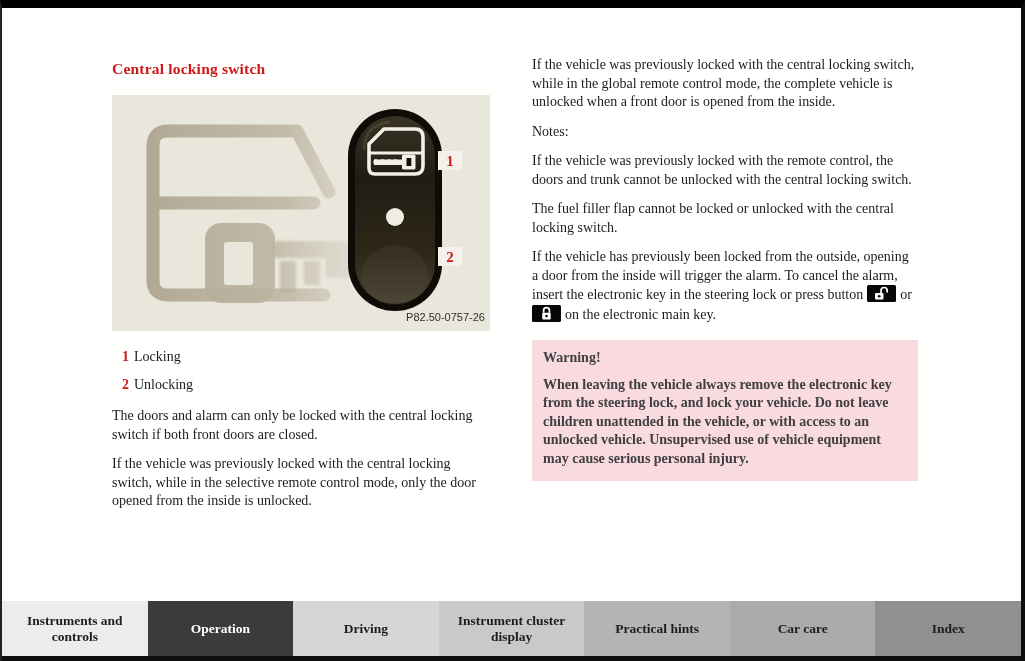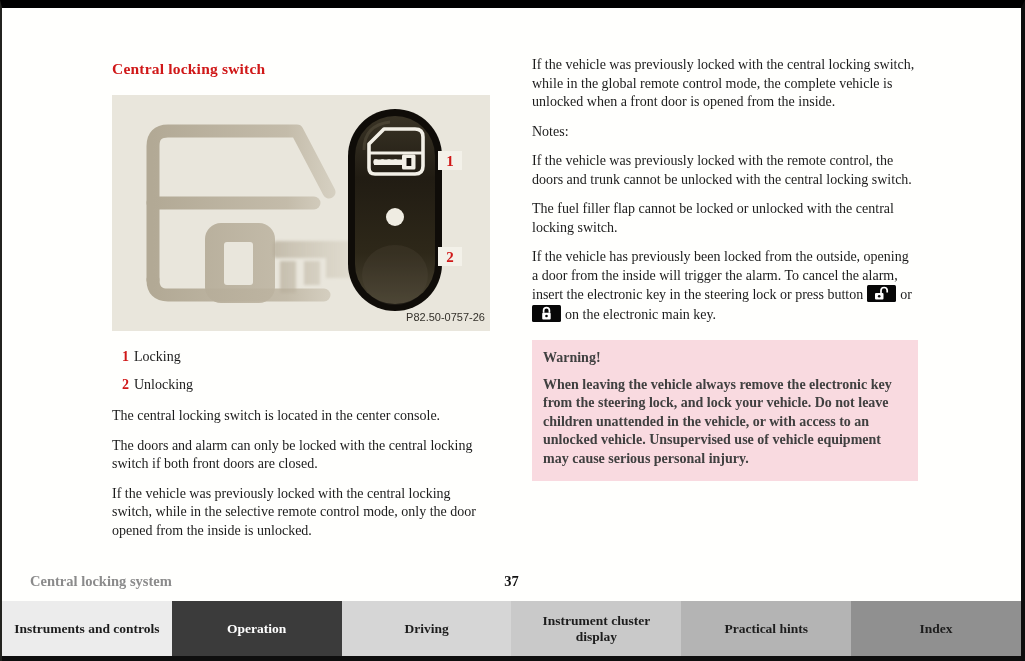--- a/index.html
+++ b/index.html
@@ -133,21 +133,20 @@
       <div class="legend-item">
         <span class="rednum" style="color: rgb(208, 24, 24);">1</span>
         <span>Locking</span>
       </div>
       <div class="legend-item">
         <span class="rednum" style="color: rgb(208, 24, 24);">2</span>
         <span>Unlocking</span>
       </div>
     </div>
 
-    <p class="body">The central locking switch is located in the center console.</p>
     <p class="body">The doors and alarm can only be locked with the central locking switch if both front doors are closed.</p>
     <p class="body">If the vehicle was previously locked with the central locking switch, while in the selective remote control mode, only the door opened from the inside is unlocked.</p>
   </div>
 
   <div class="col-right">
     <p class="body">If the vehicle was previously locked with the central locking switch, while in the global remote control mode, the complete vehicle is unlocked when a front door is opened from the inside.</p>
     <p class="body">Notes:</p>
     <p class="body">If the vehicle was previously locked with the remote control, the doors and trunk cannot be unlocked with the central locking switch.</p>
     <p class="body">The fuel filler flap cannot be locked or unlocked with the central locking switch.</p>
 
@@ -168,40 +167,39 @@
         </svg>
       </span><span class="seg">on the electronic main key.</span>
     </p>
 
     <div class="warning" style="background: rgb(249, 218, 224);">
       <p class="warn-title">Warning!</p>
       <p class="warn-body">When leaving the vehicle always remove the electronic key from the steering lock, and lock your vehicle. Do not leave children unattended in the vehicle, or with access to an unlocked vehicle. Unsupervised use of vehicle equipment may cause serious personal injury.</p>
     </div>
   </div>
 
-  <div class="footer">
-    <span class="footer-section">Central locking system</span>
-    <span class="footer-page">37</span>
-  </div>
 
   <div class="tabbar">
     <div class="tab" style="background: rgb(236, 236, 236);">
         <span>Instruments and controls</span>
       </div>
     <div class="tab active" style="background: rgb(59, 59, 59);">
         <span>Operation</span>
       </div>
     <div class="tab" style="background: rgb(214, 214, 214);">
         <span>Driving</span>
       </div>
     <div class="tab" style="background: rgb(201, 201, 201);">
         <span>Instrument cluster display</span>
       </div>
     <div class="tab" style="background: rgb(180, 180, 180);">
         <span>Practical hints</span>
       </div>
+    <div class="tab" style="background: rgb(171, 171, 171);">
+        <span>Car care</span>
+      </div>
     <div class="tab" style="background: rgb(144, 144, 144);">
         <span>Index</span>
       </div>
   </div>
   <div class="bottom-strip"></div>
 
 </div>
 
 </body></html>

